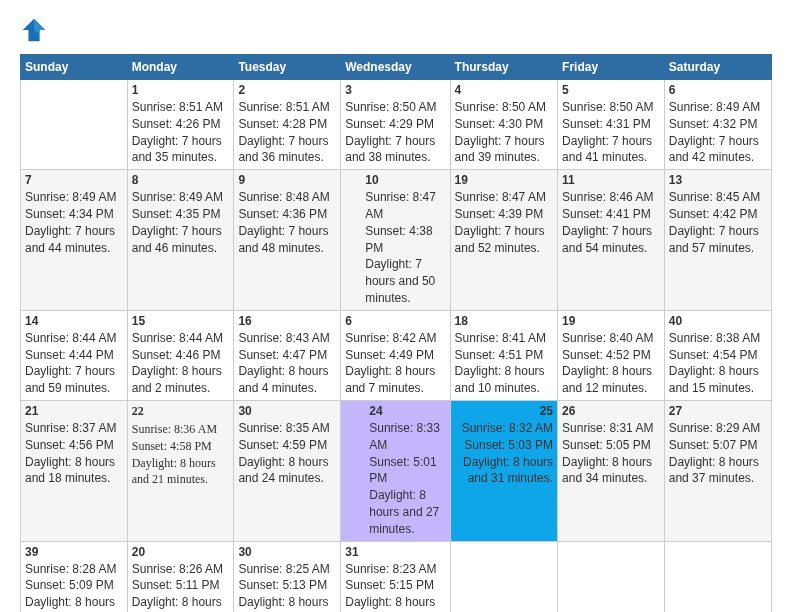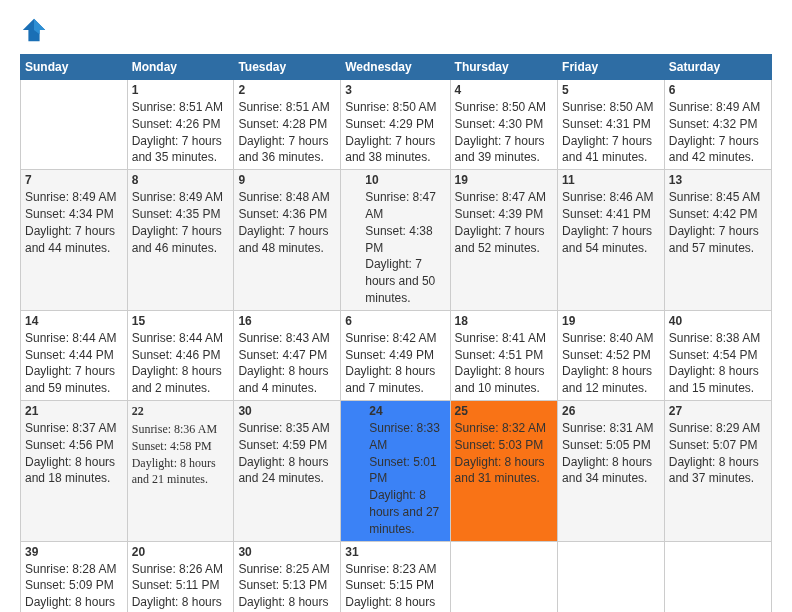--- a/index.html
+++ b/index.html
@@ -225,25 +225,25 @@
             <div class="day-info">Sunrise: 8:37 AM<br>Sunset: 4:56 PM<br>Daylight: 8 hours and 18 minutes.</div>
           </td>
           <td style="background-color: rgb(245, 245, 245); font-family: Liberation Serif, serif;">
             <span class="day-number">22</span>
             <div class="day-info">Sunrise: 8:36 AM<br>Sunset: 4:58 PM<br>Daylight: 8 hours and 21 minutes.</div>
           </td>
           <td style="background-color: rgb(245, 245, 245);">
             <span class="day-number">30</span>
             <div class="day-info">Sunrise: 8:35 AM<br>Sunset: 4:59 PM<br>Daylight: 8 hours and 24 minutes.</div>
           </td>
-          <td style="background-color: #3b82f6; padding-left: 28px;">
+          <td style="background-color: #c4b5fd; padding-left: 28px;">
             <span class="day-number">24</span>
             <div class="day-info">Sunrise: 8:33 AM<br>Sunset: 5:01 PM<br>Daylight: 8 hours and 27 minutes.</div>
           </td>
-          <td style="background-color: #f97316;">
+          <td style="background-color: #0ea5e9; text-align: right;">
             <span class="day-number">25</span>
             <div class="day-info">Sunrise: 8:32 AM<br>Sunset: 5:03 PM<br>Daylight: 8 hours and 31 minutes.</div>
           </td>
           <td style="background-color: rgb(245, 245, 245);">
             <span class="day-number">26</span>
             <div class="day-info">Sunrise: 8:31 AM<br>Sunset: 5:05 PM<br>Daylight: 8 hours and 34 minutes.</div>
           </td>
           <td style="background-color: rgb(245, 245, 245);">
             <span class="day-number">27</span>
             <div class="day-info">Sunrise: 8:29 AM<br>Sunset: 5:07 PM<br>Daylight: 8 hours and 37 minutes.</div>

